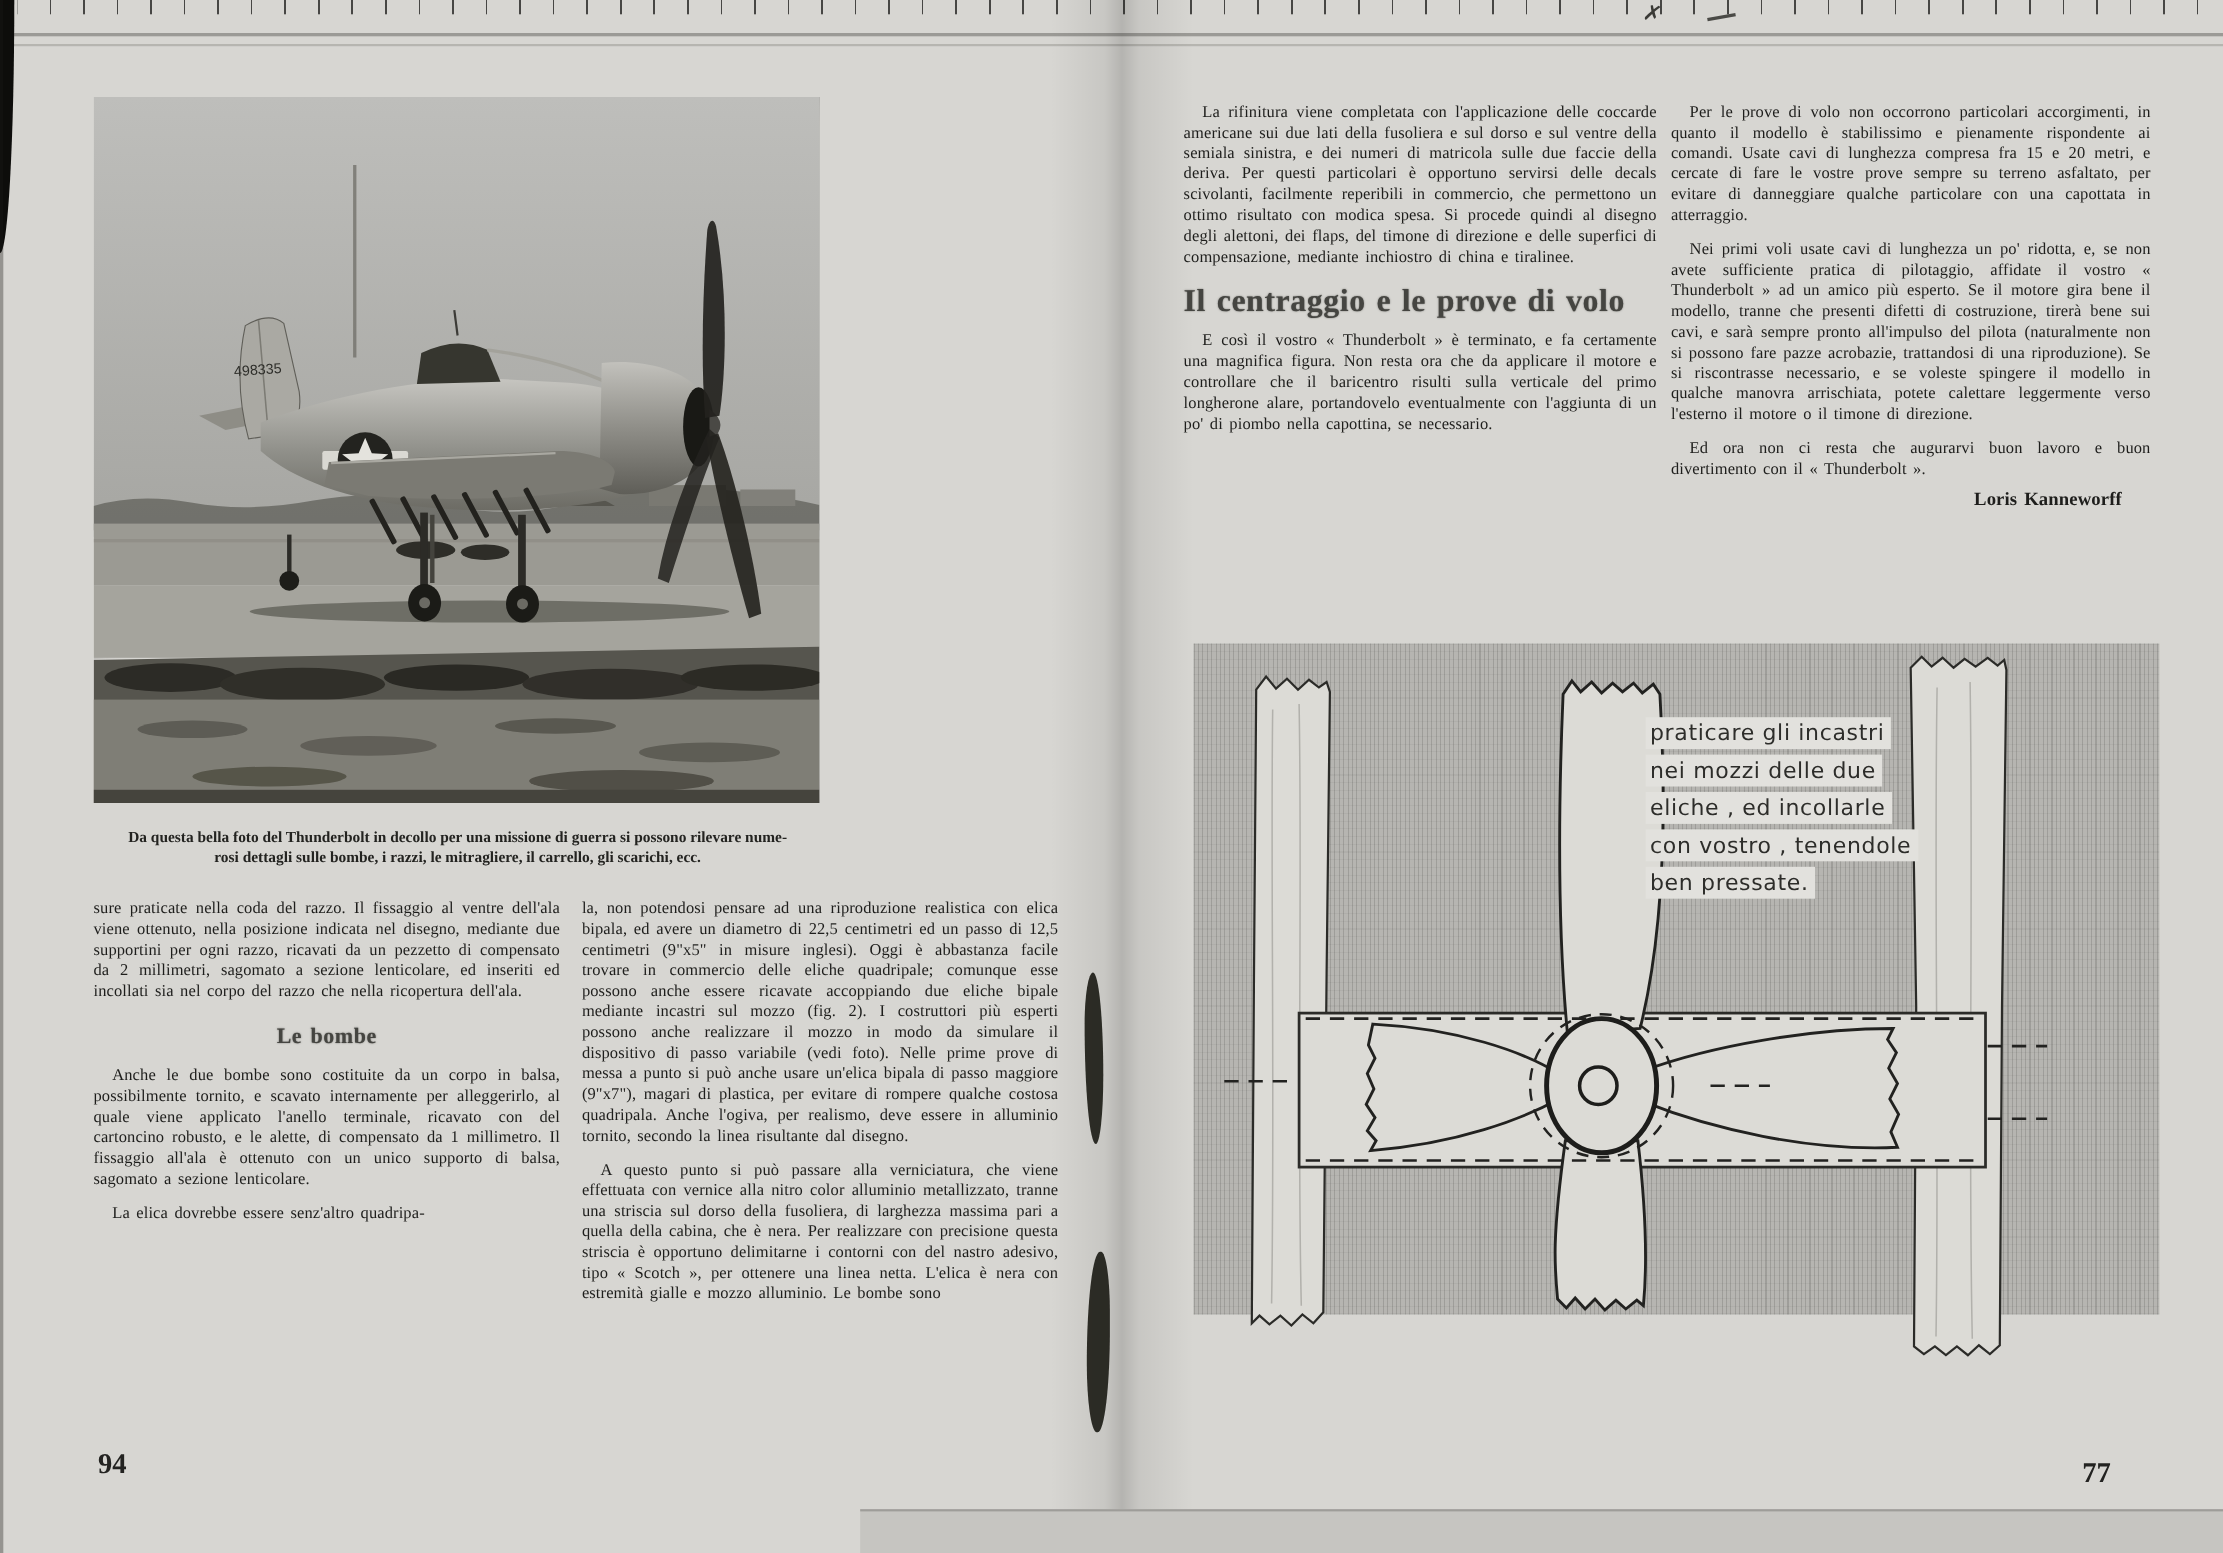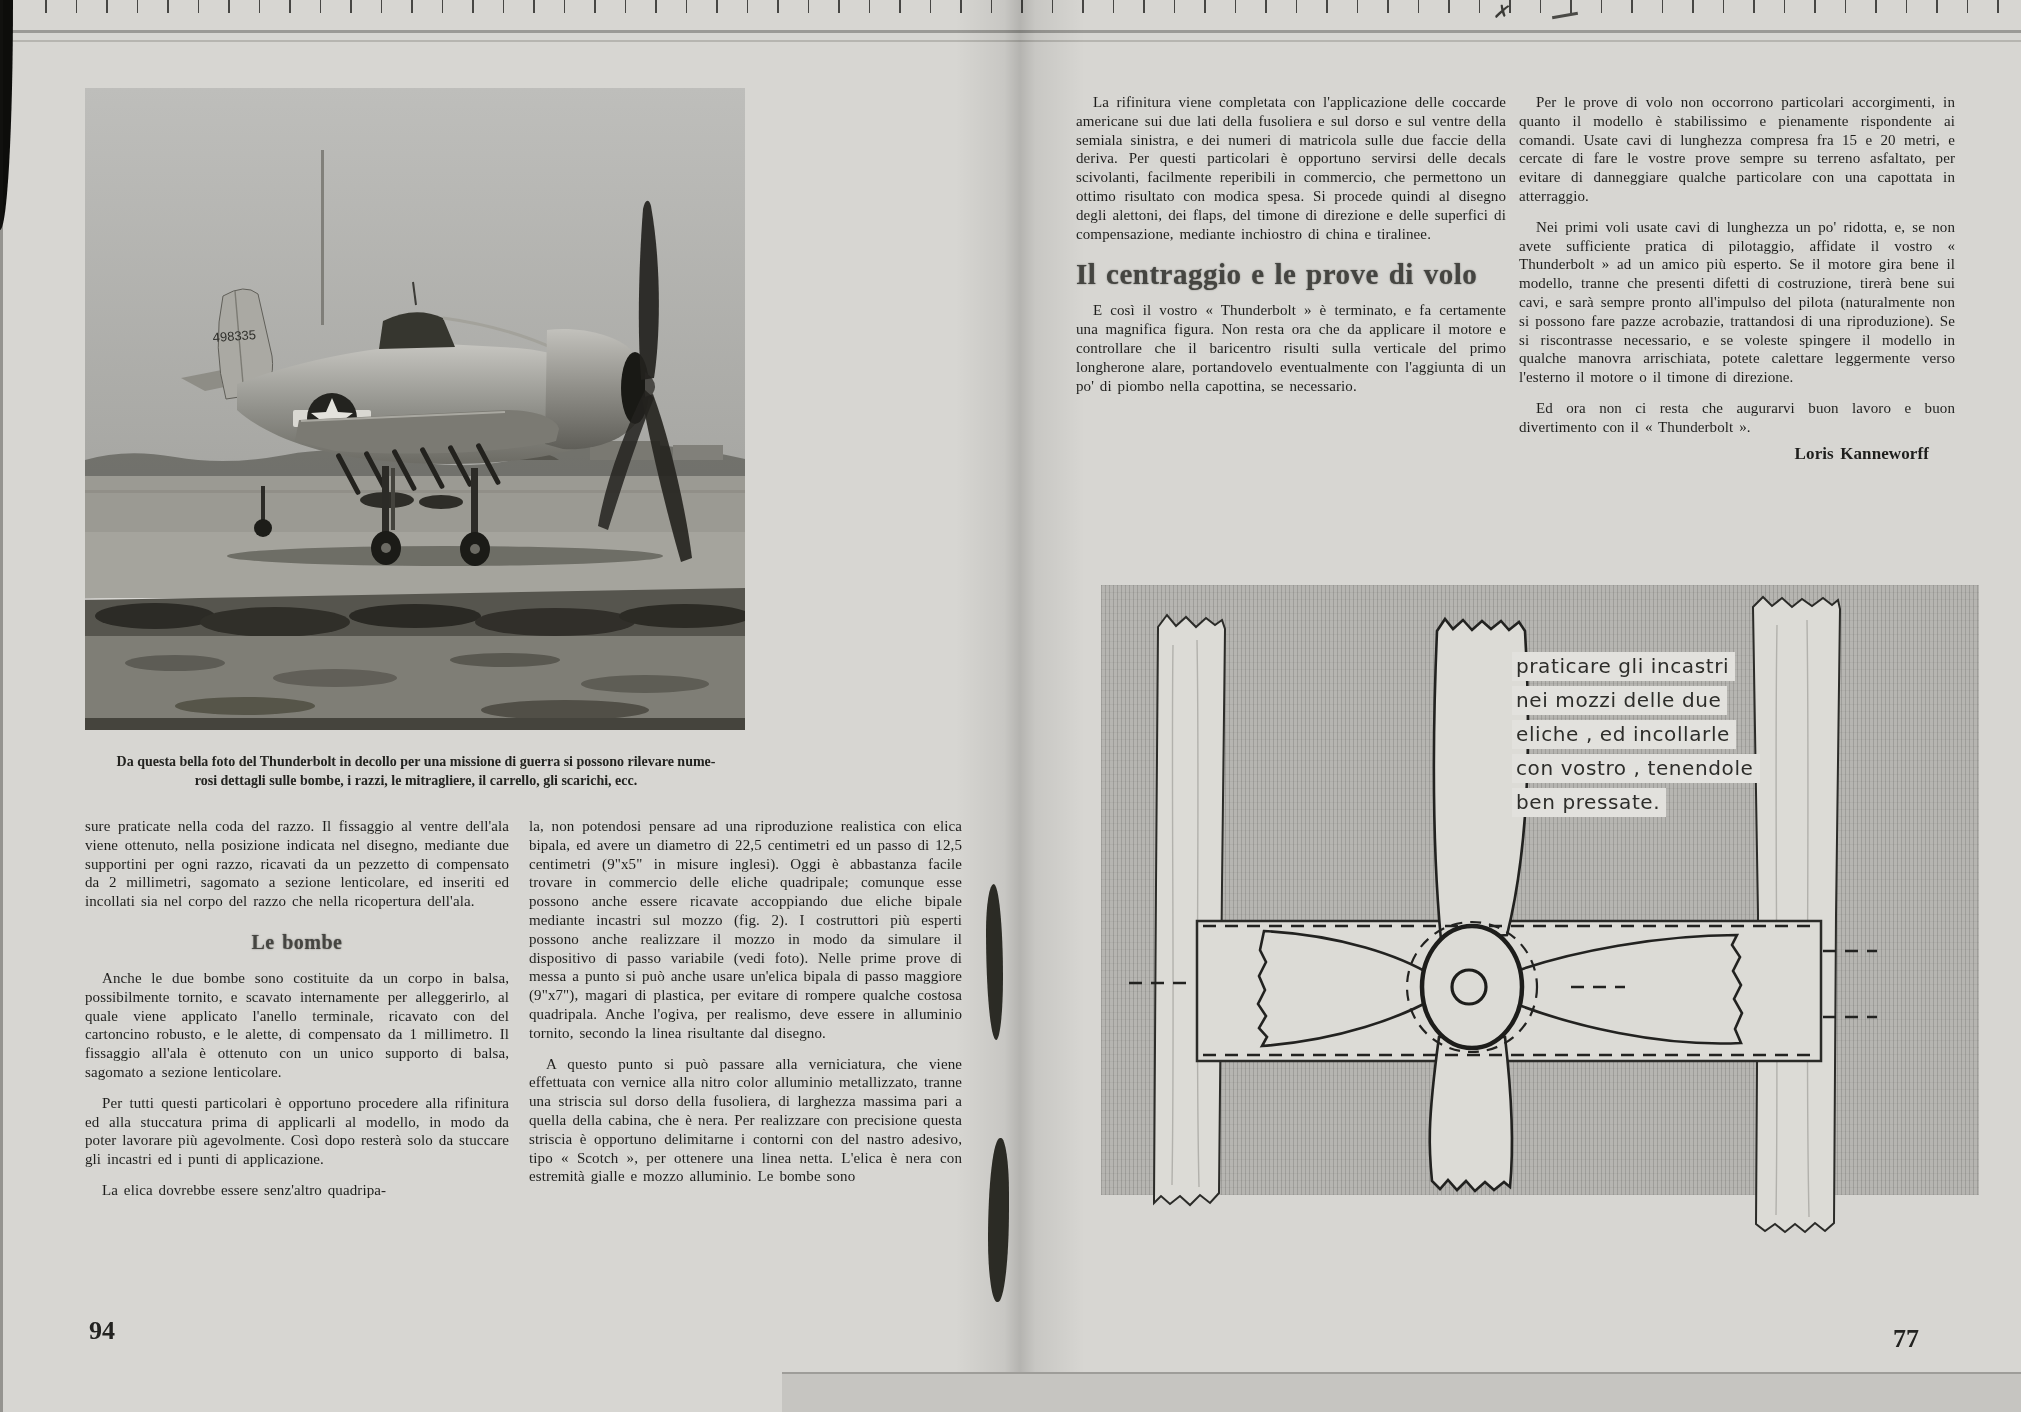--- a/index.html
+++ b/index.html
@@ -35,21 +35,21 @@
   .photo{position:absolute;left:85px;top:88px;width:660px;height:642px;overflow:hidden;
          box-shadow:inset 0 0 28px rgba(20,20,18,.25);}
   .caption{position:absolute;left:95px;top:752px;width:642px;text-align:center;font-weight:bold;
            font-size:14px;line-height:19px;color:#232320;}
 
   
   .figure{position:absolute;left:1085px;top:585px;width:878px;height:610px;
           background:
             repeating-linear-gradient(90deg,rgba(35,35,32,.16) 0 1px,rgba(0,0,0,0) 1px 4px),
             repeating-linear-gradient(0deg,rgba(35,35,32,.05) 0 1px,rgba(0,0,0,0) 1px 7px),
-            #b6b5b1; margin-left: 16px;}
+            #b6b5b1;}
   .fig-svg{position:absolute;left:0;top:0;}
   .annot{position:absolute;left:411px;top:67px;width:265px;font-family:"DejaVu Sans",sans-serif;
          font-size:20px;line-height:24px;color:#2d2d2a;letter-spacing:.6px;}
   .annot span{display:table;background:#e2e1dd;padding:2px 6px 3px 4px;margin-bottom:5px;white-space:nowrap;}
   .figcap{position:absolute;left:28px;top:648px;font-family:"DejaVu Sans",sans-serif;font-size:26px;
           letter-spacing:3.5px;word-spacing:16px;color:#1f1f1c;font-weight:500;white-space:nowrap;}
 </style>
 </head>
 <body>
 
@@ -158,21 +158,20 @@
 
   <div class="caption">
     <div>Da questa bella foto del Thunderbolt in decollo per una missione di guerra si possono rilevare nume-</div>
     <div>rosi dettagli sulle bombe, i razzi, le mitragliere, il carrello, gli scarichi, ecc.</div>
   </div>
 
   <div class="col" style="left:85px;top:817px;width:424px;">
     <p>sure praticate nella coda del razzo. Il fissaggio al ventre dell'ala viene ottenuto, nella posizione indicata nel disegno, mediante due supportini per ogni razzo, ricavati da un pezzetto di compensato da 2 millimetri, sagomato a sezione lenticolare, ed inseriti ed incollati sia nel corpo del razzo che nella ricopertura dell'ala.</p>
     <div class="headline">Le bombe</div>
     <p class="ind">Anche le due bombe sono costituite da un corpo in balsa, possibilmente tornito, e scavato internamente per alleggerirlo, al quale viene applicato l'anello terminale, ricavato con del cartoncino robusto, e le alette, di compensato da 1 millimetro. Il fissaggio all'ala è ottenuto con un unico supporto di balsa, sagomato a sezione lenticolare.</p>
-    <p class="ind">Per tutti questi particolari è opportuno procedere alla rifinitura ed alla stuccatura prima di applicarli al modello, in modo da poter lavorare più agevolmente. Così dopo resterà solo da stuccare gli incastri ed i punti di applicazione.</p>
     <p class="ind">La elica dovrebbe essere senz'altro quadripa-</p>
   </div>
 
   <div class="col" style="left:529px;top:817px;width:433px;">
     <p>la, non potendosi pensare ad una riproduzione realistica con elica bipala, ed avere un diametro di 22,5 centimetri ed un passo di 12,5 centimetri (9"x5" in misure inglesi). Oggi è abbastanza facile trovare in commercio delle eliche quadripale; comunque esse possono anche essere ricavate accoppiando due eliche bipale mediante incastri sul mozzo (fig. 2). I costruttori più esperti possono anche realizzare il mozzo in modo da simulare il dispositivo di passo variabile (vedi foto). Nelle prime prove di messa a punto si può anche usare un'elica bipala di passo maggiore (9"x7"), magari di plastica, per evitare di rompere qualche costosa quadripala. Anche l'ogiva, per realismo, deve essere in alluminio tornito, secondo la linea risultante dal disegno.</p>
     <p class="ind">A questo punto si può passare alla verniciatura, che viene effettuata con vernice alla nitro color alluminio metallizzato, tranne una striscia sul dorso della fusoliera, di larghezza massima pari a quella della cabina, che è nera. Per realizzare con precisione questa striscia è opportuno delimitarne i contorni con del nastro adesivo, tipo « Scotch », per ottenere una linea netta. L'elica è nera con estremità gialle e mozzo alluminio. Le bombe sono</p>
   </div>
 
   <div class="pagenum" style="left:89px;top:1316px;">94</div>
 

